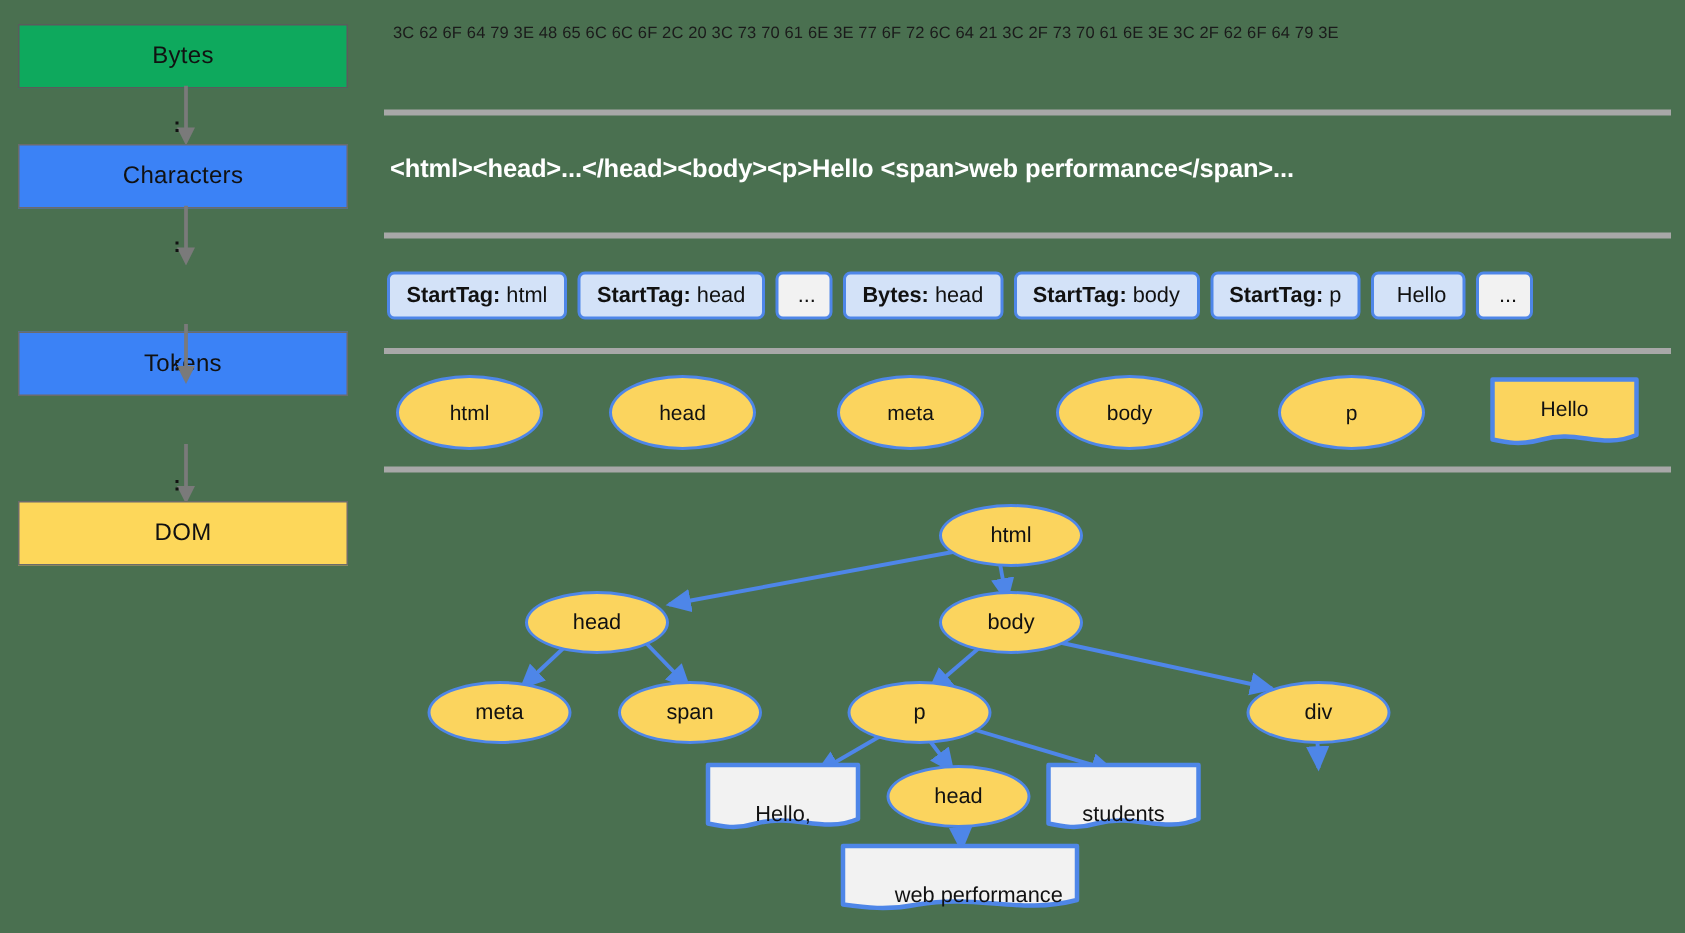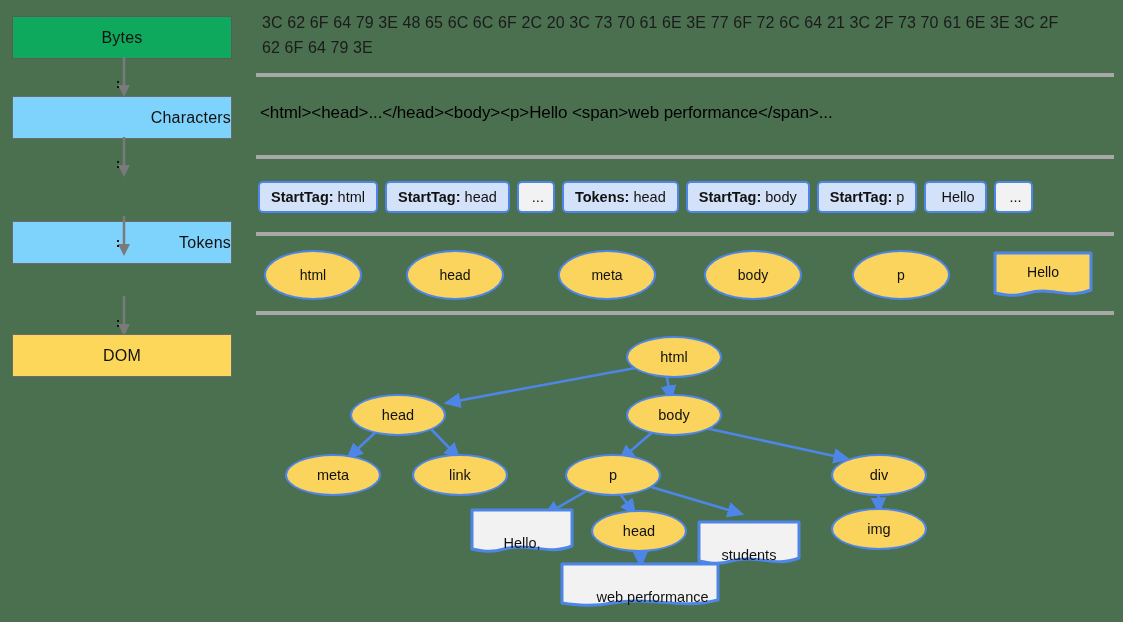--- a/index.html
+++ b/index.html
@@ -30,21 +30,21 @@
     border: 1px solid #616161;
     box-sizing: border-box;
     display: flex;
     align-items: center;
     justify-content: center;
     font-size: 16px;
     color: #111111;
     letter-spacing: .2px;
   }
   .stage-box.green { background: #0ea95d; border-color: #5b5b5b; }
-  .stage-box.blue  { background: #7dd3fc; border-color: #6b6b6b; justify-content: flex-end; }
+  .stage-box.blue  { background: #3b82f6; border-color: #6b6b6b; }
   .stage-box.gold  { background: #fdd75a; border-color: #6b6b6b; }
 
   .s1 { top: 16px; }
   .s2 { top: 96px; }
   .s3 { top: 175px; margin-top: 46px; }
   .s4 { top: 254px; }
   .s5 { top: 334px; }
 
   .pipe-arrow { position: absolute; left: 104px; width: 40px; }
   .pa1 { top: 57px; height: 40px; }
@@ -65,33 +65,33 @@
   .r1 { top: 73px; }
   .r2 { top: 155px; }
   .r3 { top: 232px; }
   .r4 { top: 311px; }
 
   .bytes-text {
     position: absolute;
     left: 12px;
     top: 10px;
     width: 800px;
-    font-size: 16px;
+    font-size: 11px;
     line-height: 25px;
     color: #1b1b1b;
     letter-spacing: .1px;
   }
 
   .chars-text {
     position: absolute;
     left: 10px;
     top: 103px;
     font-size: 17px;
-    font-weight: normal;
-    color: #000000;
+    font-weight: bold;
+    color: #ffffff;
     letter-spacing: -.1px;
   }
 
   
   .tokens {
     position: absolute;
     left: 8px;
     top: 181px;
     display: flex;
     gap: 7px;
@@ -262,21 +262,21 @@
         <span class="v">html</span>
       </div>
       <div class="token">
         <span class="k">StartTag:</span>
         <span class="v">head</span>
       </div>
       <div class="token plain">
         <span class="v">...</span>
       </div>
       <div class="token">
-        <span class="k">Tokens:</span>
+        <span class="k">Bytes:</span>
         <span class="v">head</span>
       </div>
       <div class="token">
         <span class="k">StartTag:</span>
         <span class="v">body</span>
       </div>
       <div class="token">
         <span class="k">StartTag:</span>
         <span class="v">p</span>
       </div>
@@ -349,38 +349,37 @@
       </svg>
 
       <div class="tnode oval" style="left:376px; top:18px;  width:96px; height:42px;">html</div>
 
       <div class="tnode oval" style="left:100px; top:76px;  width:96px; height:42px;">head</div>
 
       <div class="tnode oval" style="left:376px; top:76px;  width:96px; height:42px;">body</div>
 
       <div class="tnode oval" style="left:35px;  top:136px; width:96px; height:42px;">meta</div>
 
-      <div class="tnode oval" style="left:162px; top:136px; width:96px; height:42px;">link</div>
+      <div class="tnode oval" style="left:162px; top:136px; width:96px; height:42px;">span</div>
 
       <div class="tnode oval" style="left:315px; top:136px; width:96px; height:42px;">p</div>
 
       <div class="tnode oval" style="left:581px; top:136px; width:96px; height:42px;">div</div>
 
       <div class="tnode oval" style="left:341px; top:192px; width:96px; height:42px;">head</div>
 
-      <div class="tnode oval" style="left:581px; top:190px; width:96px; height:42px;">img</div>
 
       <div class="tnode doc" style="left:220px; top:190px; width:104px; height:48px;">
         <svg width="104" height="48" viewBox="0 0 104 48" style="position:absolute;left:0;top:0;">
           <path d="M2 2 H102 V38 C78 48 60 34 34 41 C21 45 11 43 2 41 Z" fill="#f2f2f2" stroke="#4e86e8" stroke-width="3" stroke-linejoin="round"></path>
         </svg>
         <span class="doc-label">Hello,</span>
       </div>
 
-      <div class="tnode doc" style="left:447px; top:190px; width:104px; height:48px;margin-top:12px;">
+      <div class="tnode doc" style="left:447px; top:190px; width:104px; height:48px;">
         <svg width="104" height="48" viewBox="0 0 104 48" style="position:absolute;left:0;top:0;">
           <path d="M2 2 H102 V38 C78 48 60 34 34 41 C21 45 11 43 2 41 Z" fill="#f2f2f2" stroke="#4e86e8" stroke-width="3" stroke-linejoin="round"></path>
         </svg>
         <span class="doc-label">students</span>
       </div>
 
       <div class="tnode doc" style="left:310px; top:244px; width:185px; height:48px;">
         <svg width="160" height="48" viewBox="0 0 160 48" style="position:absolute;left:0;top:0;">
           <path d="M2 2 H158 V38 C120 48 92 34 52 41 C32 45 16 43 2 41 Z" fill="#f2f2f2" stroke="#4e86e8" stroke-width="3" stroke-linejoin="round"></path>
         </svg>

